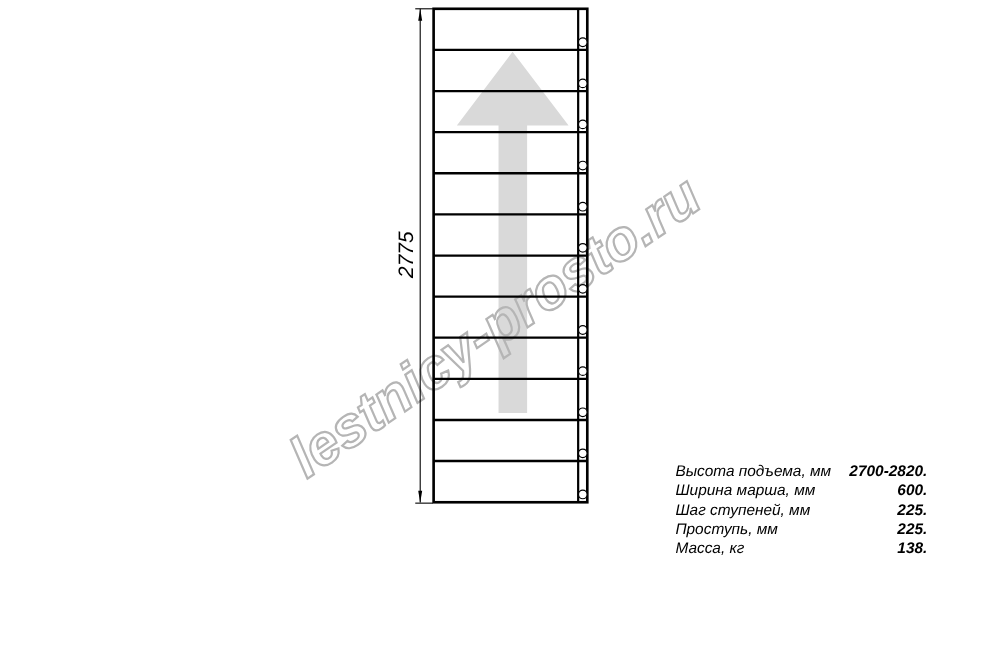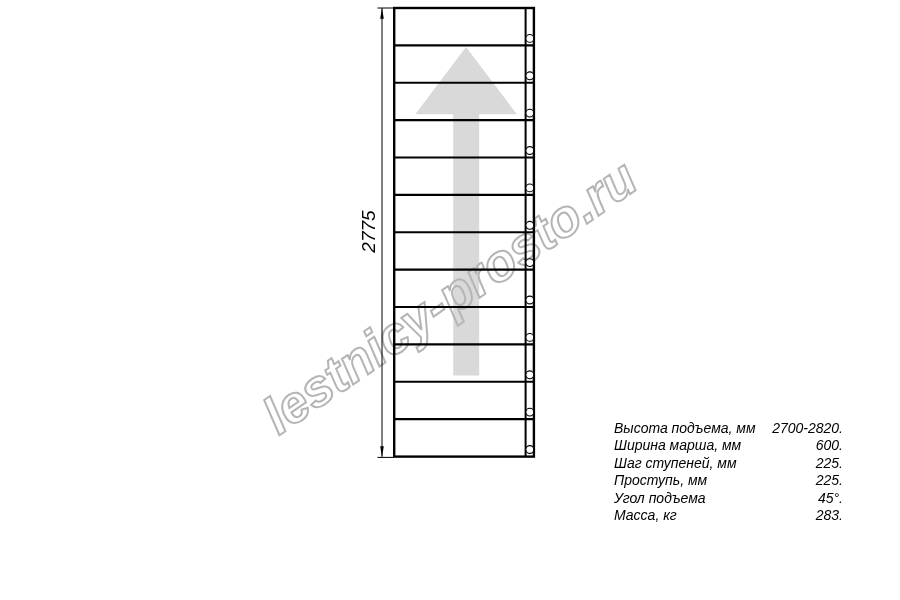--- a/index.html
+++ b/index.html
@@ -1,19 +1,19 @@
 <!DOCTYPE html>
 <html><head>
 <meta charset="utf-8">
 <style>
   html,body{margin:0;padding:0;background:#ffffff;width:900px;height:600px;overflow:hidden;}
   body{font-family:"Liberation Sans", sans-serif;}
   .spec{position:absolute;filter:blur(0px);left:614px;top:420px;width:229px;font-style:italic;font-size:14px;line-height:17.4px;color:#000;}
   .row{position:relative;height:17.4px;white-space:nowrap;}
-  .val{position:absolute;right:0;top:0;}
+  .val{position:absolute;right:0;top:0;font-weight:bold;}
 </style>
 </head>
 <body>
 
 <svg width="900" height="600" viewBox="0 0 900 600" style="position:absolute;left:0;top:0;filter:blur(0px);" xmlns="http://www.w3.org/2000/svg">
 
   <path d="M 466 47 L 516.9 114.2 L 479.2 114.2 L 479.2 375.5 L 453.2 375.5 L 453.2 114.2 L 415.3 114.2 Z" fill="#d9d9d9"></path>
 
   <text x="0" y="0" transform="translate(459.75,311.25) rotate(-34.5)" text-anchor="middle" font-family="Liberation Sans, sans-serif" font-weight="bold" font-style="italic" font-size="52" fill="none" stroke="#b5b5b5" stroke-width="2">lestnicy-prosto.ru</text>
 
@@ -65,16 +65,15 @@
 <div class="spec">
 
   <div class="row">Высота подъема, мм<span class="val">2700-2820.</span></div>
 
   <div class="row">Ширина марша, мм<span class="val">600.</span></div>
 
   <div class="row">Шаг ступеней, мм<span class="val">225.</span></div>
 
   <div class="row">Проступь, мм<span class="val">225.</span></div>
 
-  <div class="row">Угол подъема<span class="val">45°.</span></div>
 
-  <div class="row">Масса, кг<span class="val">283.</span></div>
+  <div class="row">Масса, кг<span class="val">138.</span></div>
 </div>
 
 </body></html>

